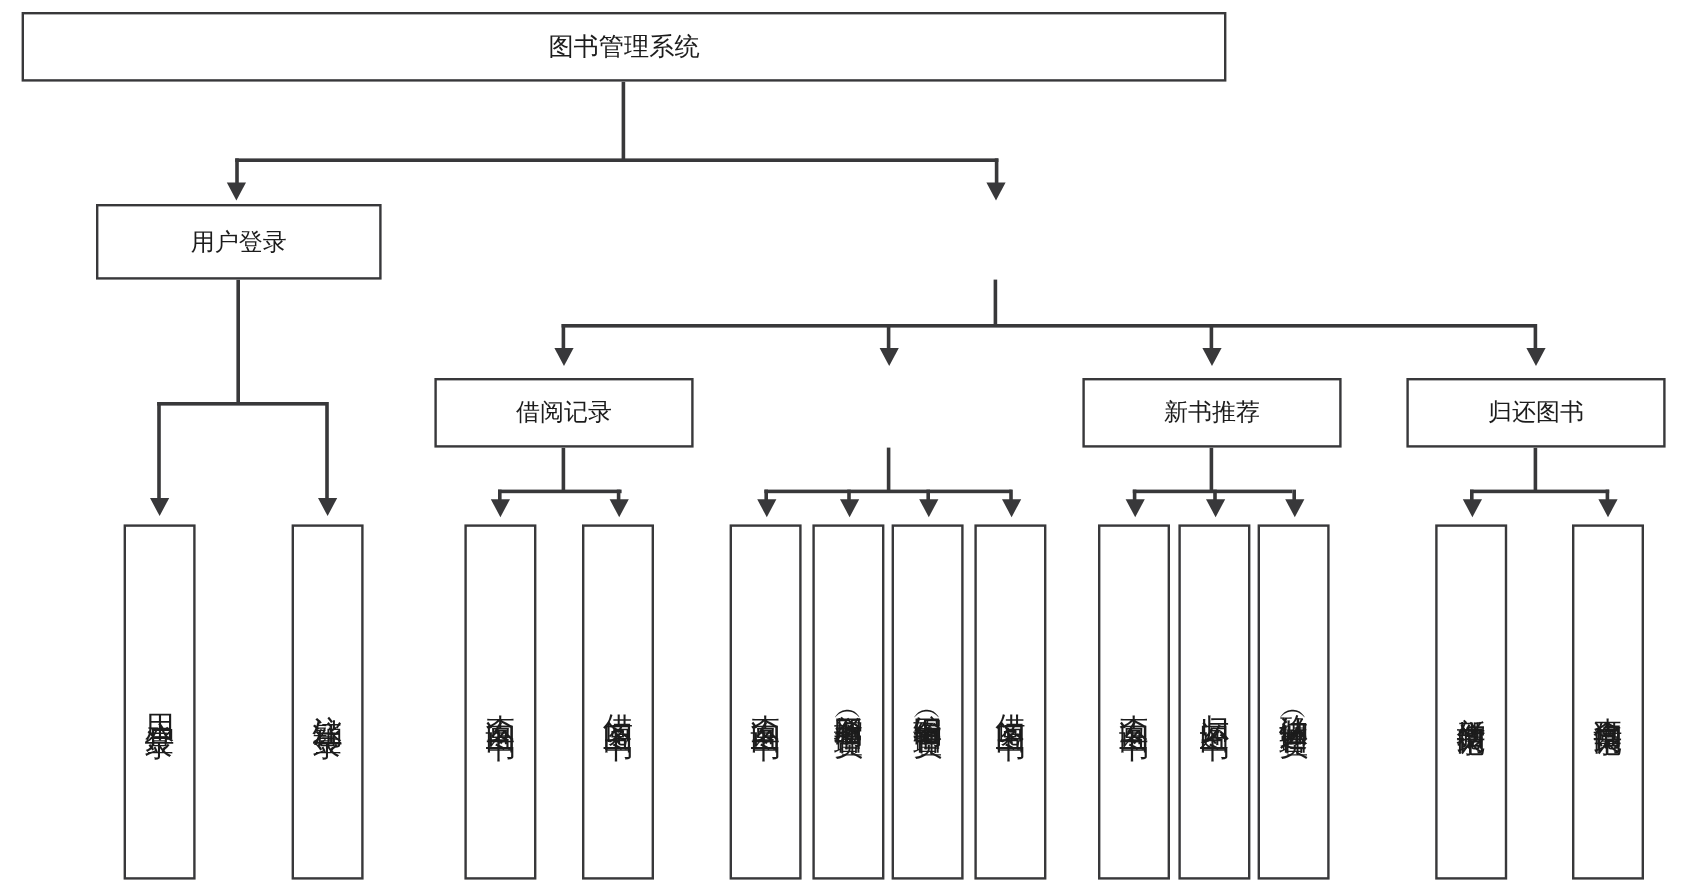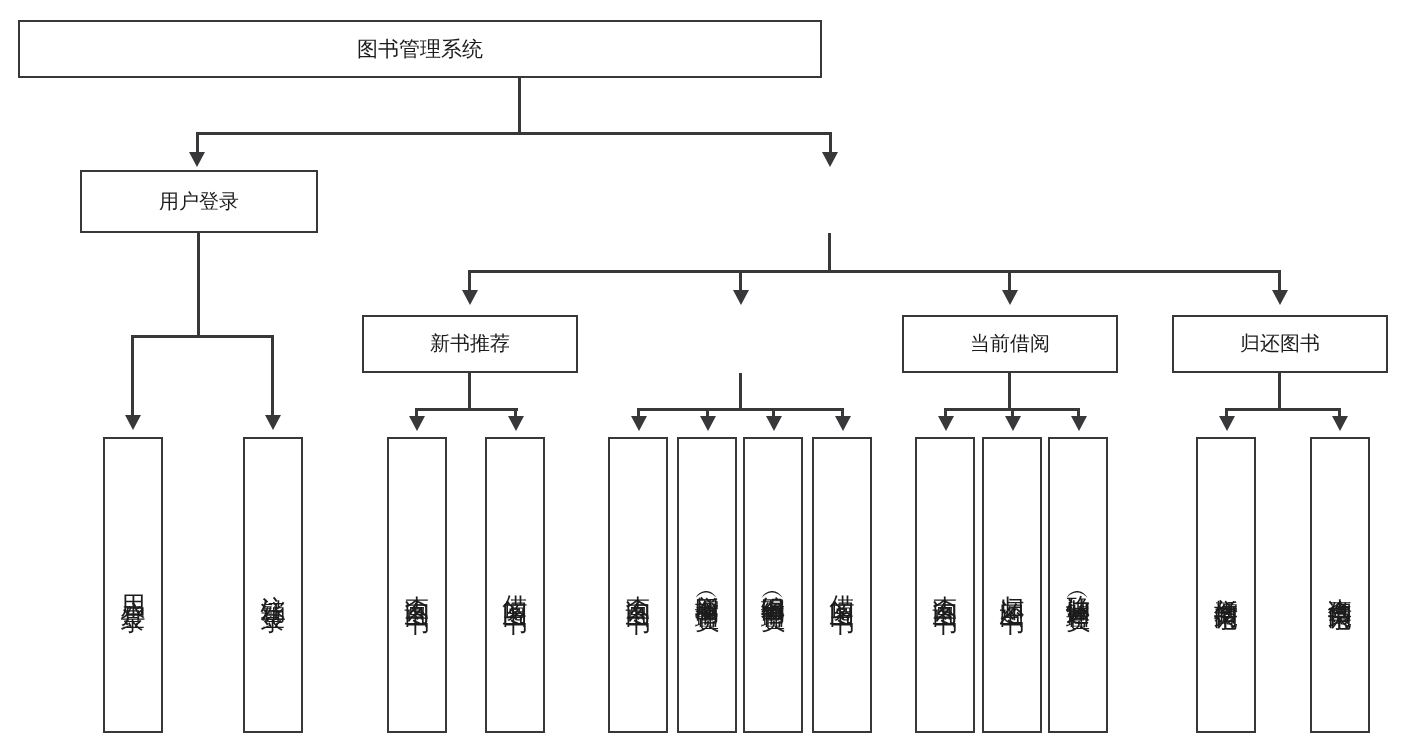--- a/index.html
+++ b/index.html
@@ -134,33 +134,33 @@
   <div class="ln v" style="left:1077px;top:408px;height:10px;"></div>
   <div class="arrow" style="left:1071px;top:416px;"></div>
 
   <div class="ln v" style="left:1278px;top:373px;height:37px;"></div>
   <div class="ln h" style="left:1225px;top:408px;width:116px;"></div>
   <div class="ln v" style="left:1225px;top:408px;height:10px;"></div>
   <div class="arrow" style="left:1219px;top:416px;"></div>
   <div class="ln v" style="left:1338px;top:408px;height:10px;"></div>
   <div class="arrow" style="left:1332px;top:416px;"></div>
 
-  <div class="node root" style="left:18px;top:20px;width:804px;height:58px;">
+  <div class="node root" style="left:18px;top:10px;width:1004px;height:58px;">
     <span>图书管理系统</span>
   </div>
 
   <div class="node lvl2" style="left:80px;top:170px;width:238px;height:63px;">
     <span>用户登录</span>
   </div>
 
   <div class="node lvl3" style="left:362px;top:315px;width:216px;height:58px;">
+    <span>借阅记录</span>
+  </div>
+  <div class="node lvl3" style="left:902px;top:315px;width:216px;height:58px;">
     <span>新书推荐</span>
-  </div>
-  <div class="node lvl3" style="left:902px;top:315px;width:216px;height:58px;">
-    <span>当前借阅</span>
   </div>
   <div class="node lvl3" style="left:1172px;top:315px;width:216px;height:58px;">
     <span>归还图书</span>
   </div>
 
   <div class="node leaf" style="left:103px;top:437px;width:60px;height:296px;">
     <span>用户登录</span>
   </div>
   <div class="node leaf" style="left:243px;top:437px;width:60px;height:296px;">
     <span>注销登录</span>

